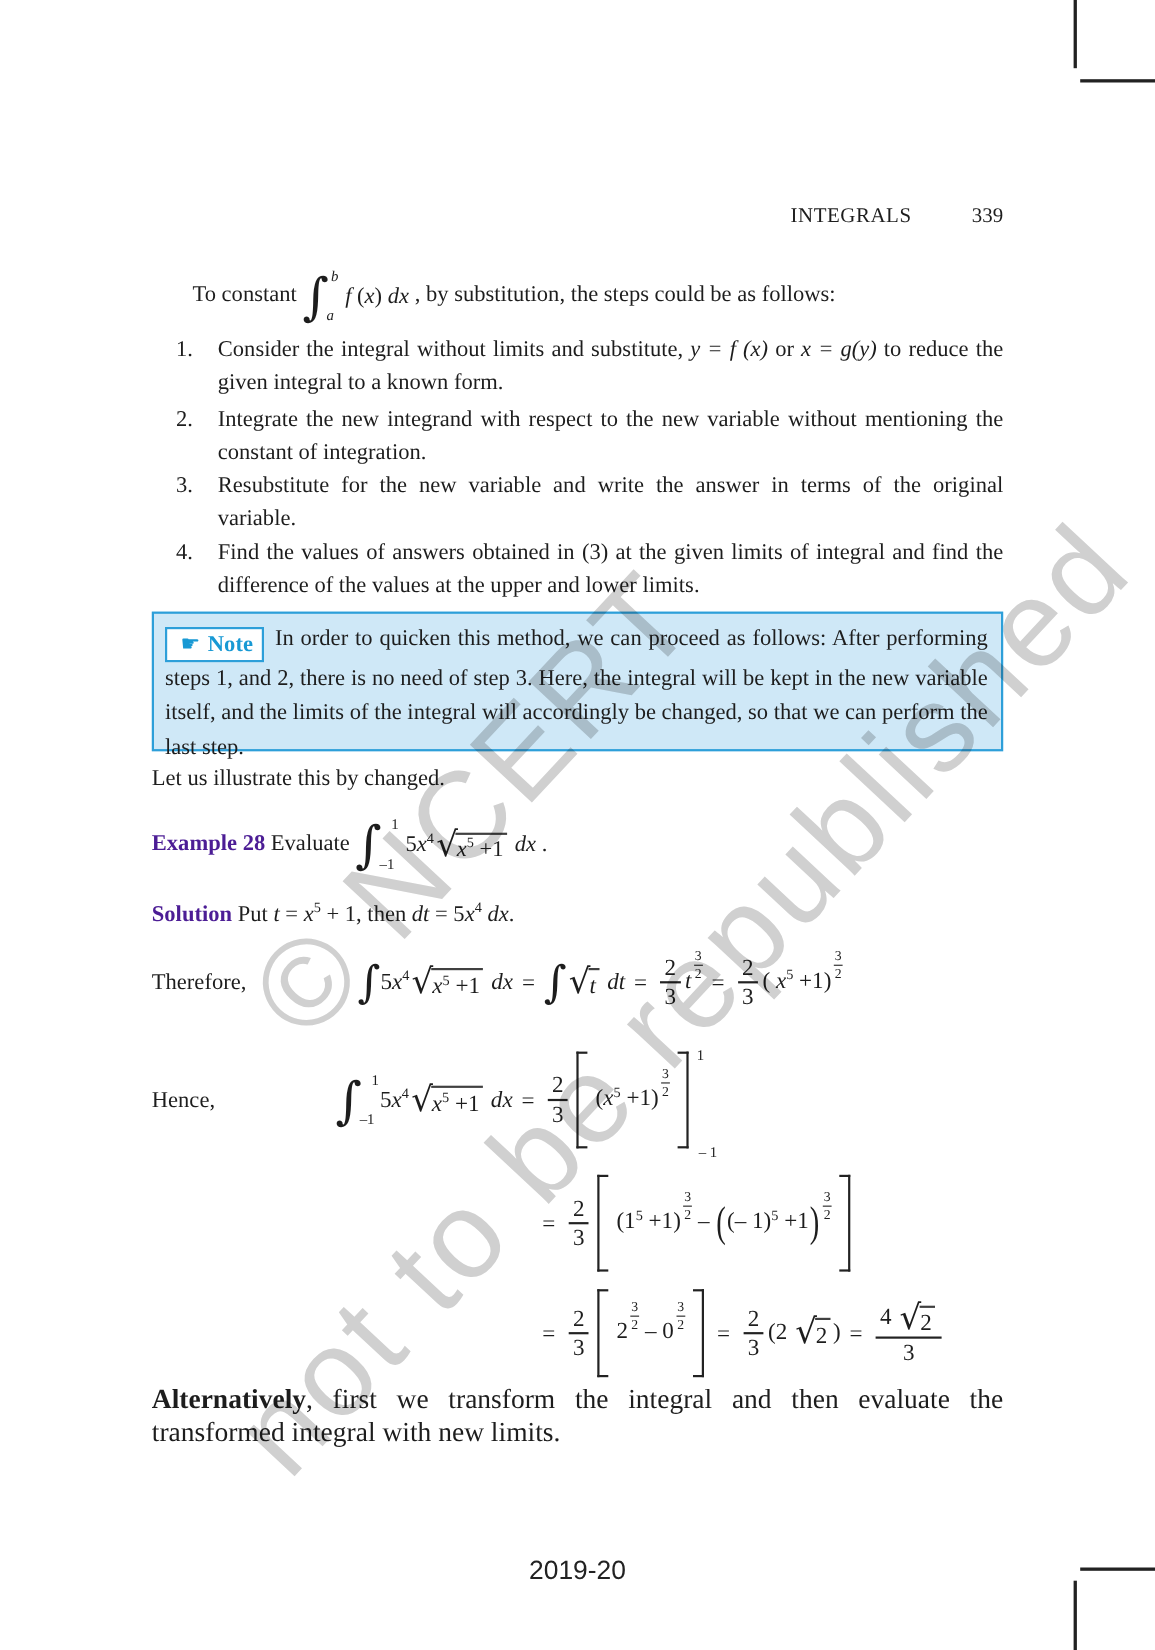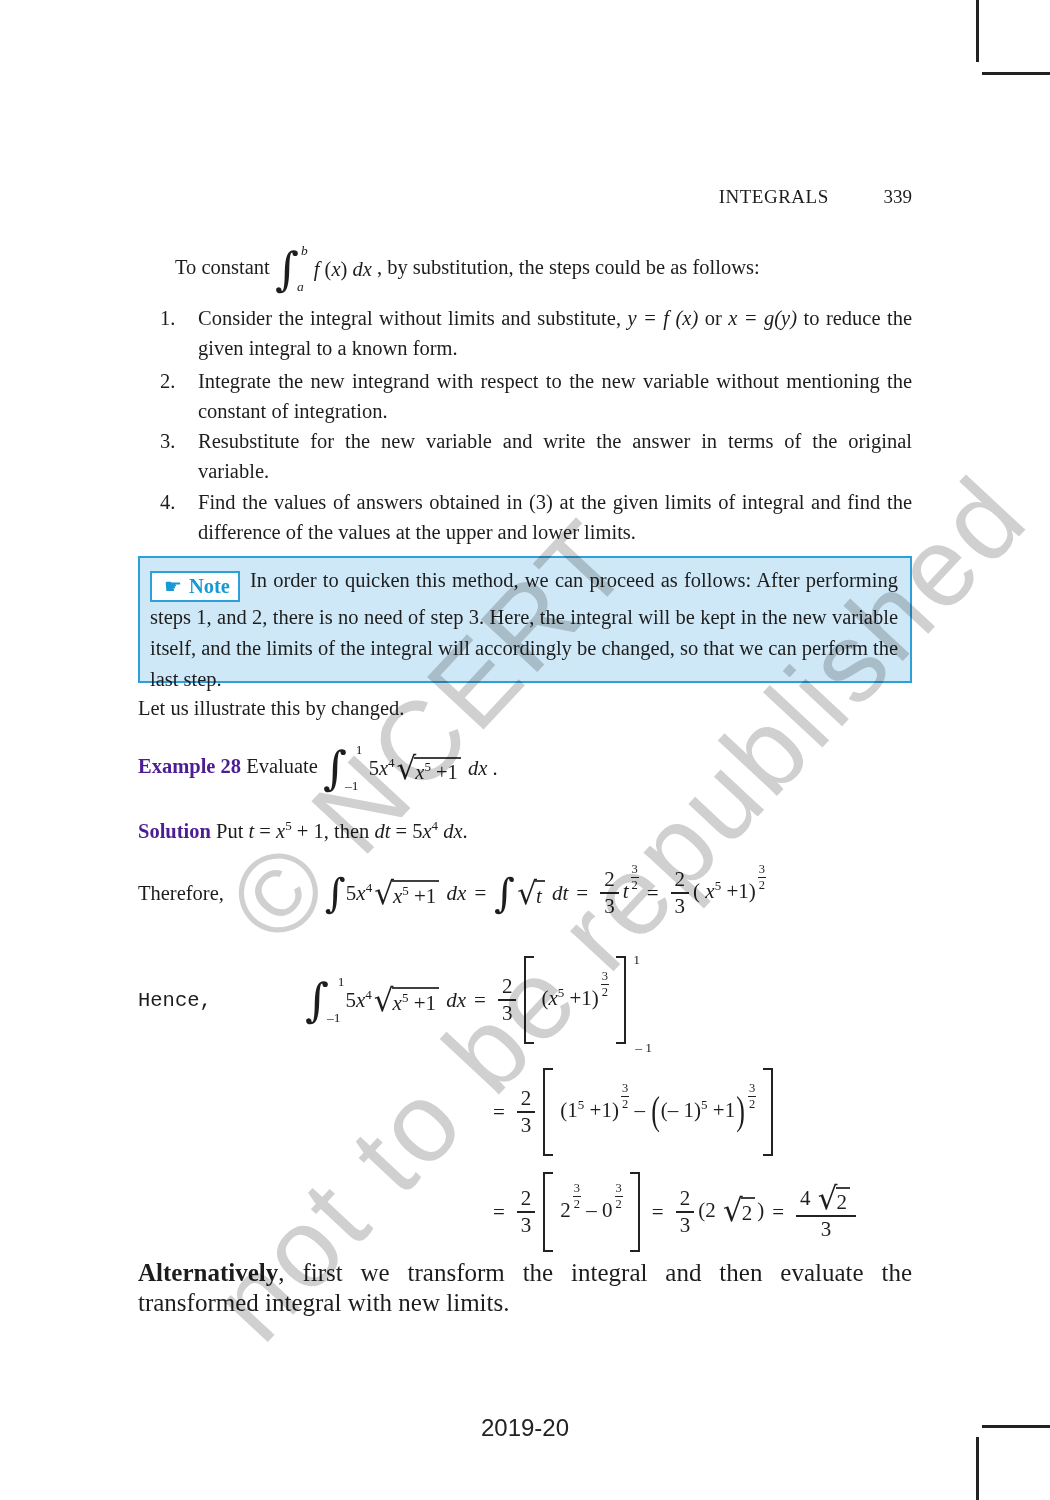--- a/index.html
+++ b/index.html
@@ -26,21 +26,21 @@
   .illustrate{position:absolute;left:138px;top:697px;font-size:20.5px;}
   
   .exline{position:absolute;left:138px;top:742px;width:850px;font-size:20.5px;white-space:nowrap;}
   .blue{color:#4c1d95;font-weight:bold;}
   .solline{position:absolute;left:138px;top:820px;width:800px;font-size:20.5px;}
   .ssup{font-size:13px;position:relative;top:-8px;}
   
   .eqrow{position:absolute;left:138px;width:900px;font-size:21px;white-space:nowrap;}
   .eqlabel{display:inline-block;vertical-align:middle;font-size:20.5px;}
   .lab-therefore{width:187px;}
-  .lab-hence{width:167px;font-family:Liberation Mono, monospace;}
+  .lab-hence{width:167px;}
   .row-therefore{top:868px;}
   .row-hence{top:956px;}
   .row-eval{top:1068px;padding-left:347px;}
   .row-final{top:1172px;padding-left:347px;}
   .rel{margin:0 8px;vertical-align:middle;display:inline-block;}
   .chunk{white-space:nowrap;display:inline-block;vertical-align:middle;}
   
   .int{display:inline-flex;align-items:center;vertical-align:middle;margin-right:2px;}
   .isign{font-family:"DejaVu Serif",serif;font-size:46px;line-height:1;font-style:normal;}
   .ilims{display:inline-flex;flex-direction:column;justify-content:space-between;height:52px;

